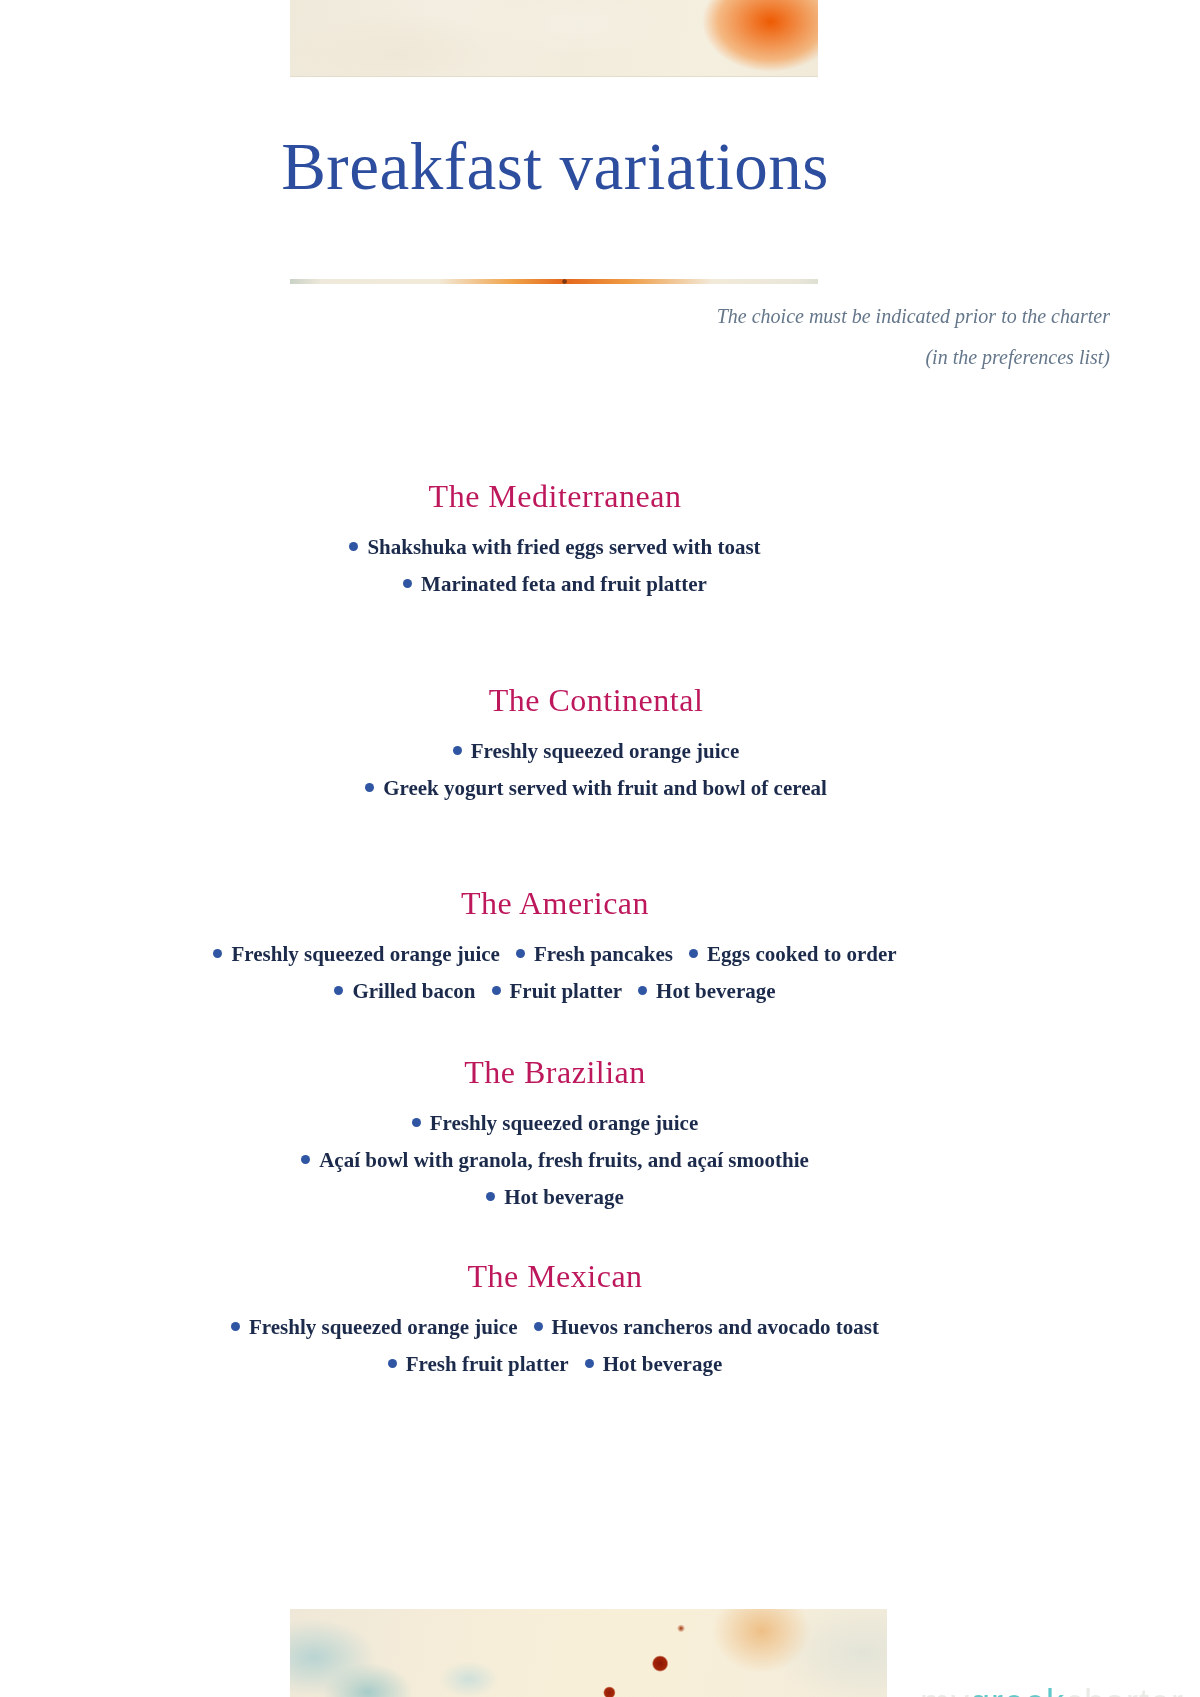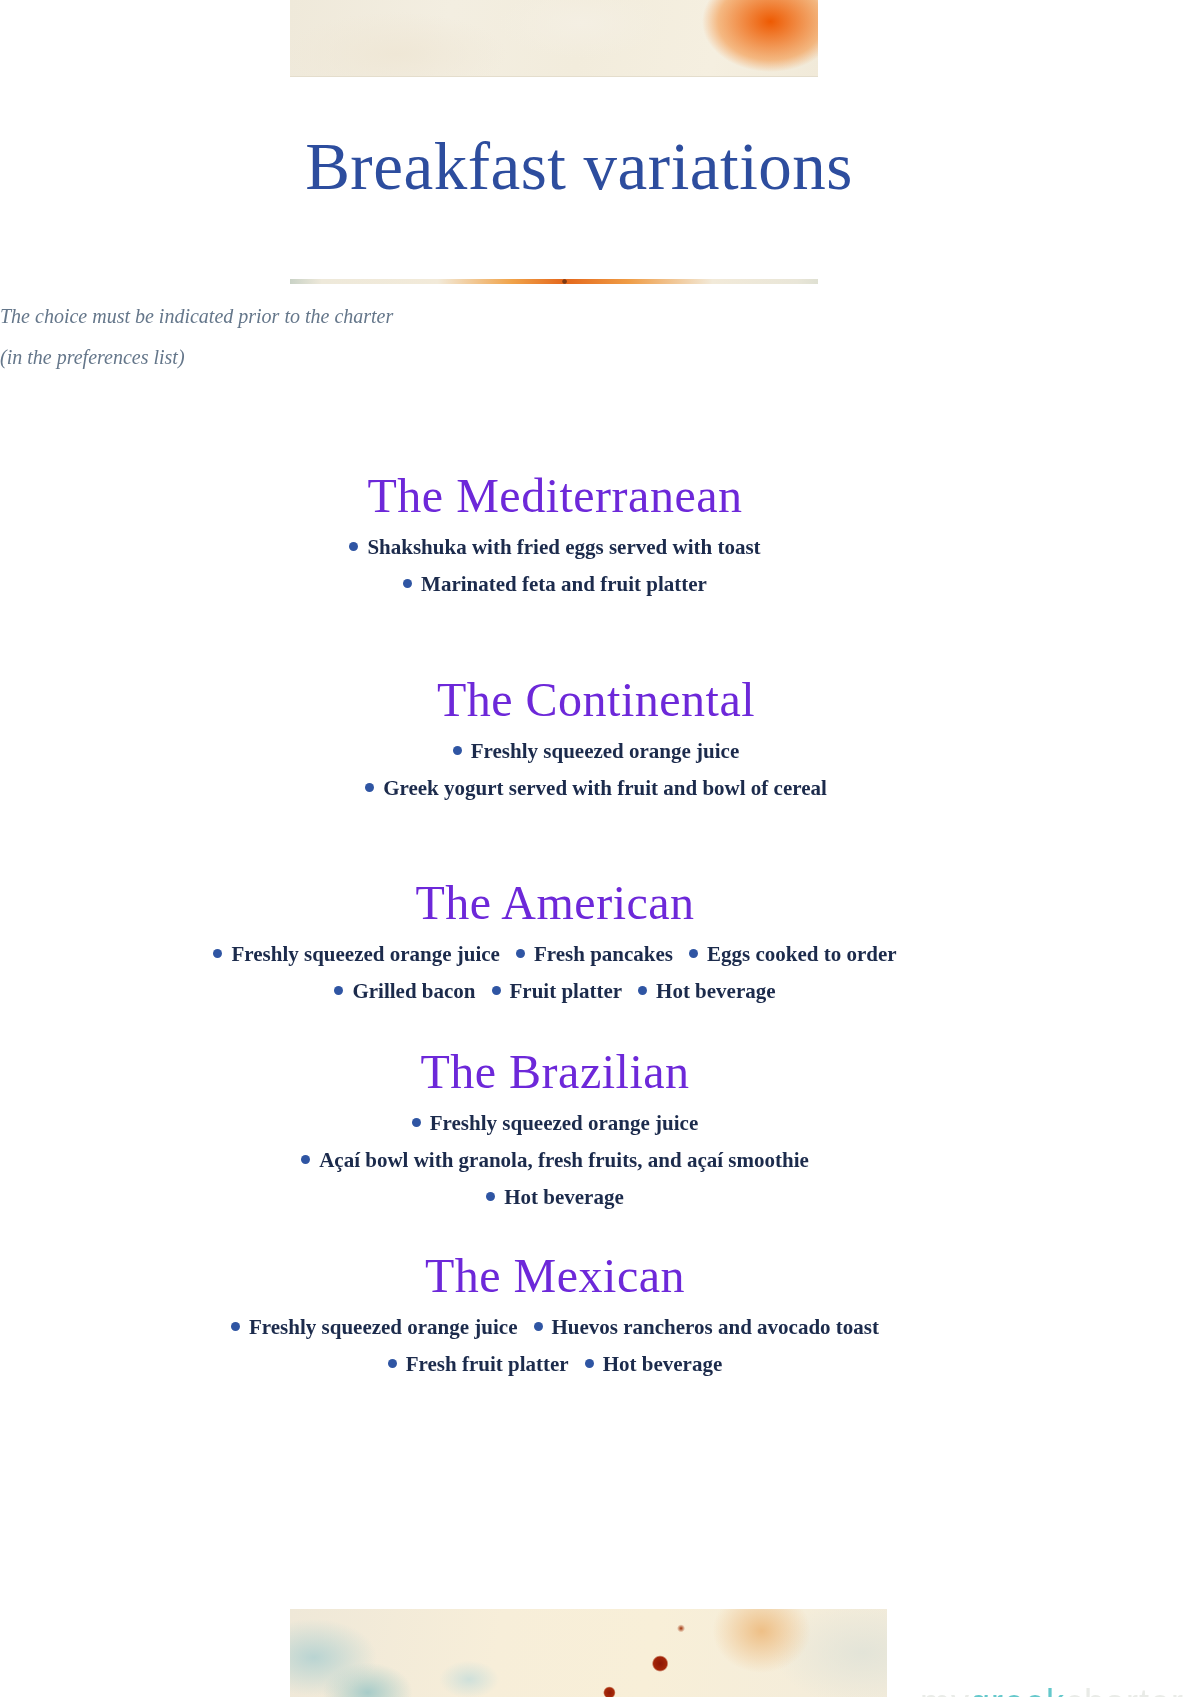--- a/index.html
+++ b/index.html
@@ -36,35 +36,35 @@
       radial-gradient(ellipse 90px 55px at 4% 55%, #b9d4d2 0%, rgba(185,212,210,0) 70%),
       radial-gradient(ellipse 60px 40px at 13% 95%, #a8ccc9 0%, rgba(168,204,201,0) 75%),
       radial-gradient(ellipse 40px 25px at 30% 80%, #cfe0da 0%, rgba(207,224,218,0) 75%),
       radial-gradient(ellipse 70px 60px at 79% 25%, #eebf86 0%, rgba(238,191,134,0) 70%),
       radial-gradient(ellipse 120px 70px at 96% 50%, #e3e4d8 0%, rgba(227,228,216,0) 75%),
       linear-gradient(100deg,#efe8d8 0%, #f7eed9 35%, #f8efd8 60%, #f3ecdb 100%);
   }
   .page-title{
     position:absolute;left:0;top:126px;width:1110px;
     text-align:center;font-size:67px;line-height:1.2;font-weight:400;
-    color:#2d4d9e;margin:0;letter-spacing:0.5px;padding-left:24px;
+    color:#2d4d9e;margin:0;letter-spacing:0.5px;
   }
   .subtitle{
-    position:absolute;left:0;top:296px;width:1110px;text-align:left;
+    position:absolute;left:0;top:296px;width:1110px;text-align:right;
     font-style:italic;font-size:20px;line-height:41px;color:#64768a;
   }
   .menu-section{position:absolute;left:0;width:1110px;text-align:center;}
   .menu-section:nth-of-type(1){top:470px;}
   .menu-section:nth-of-type(2){top:674px;padding-left:41px;}
   .menu-section:nth-of-type(3){top:877px;}
   .menu-section:nth-of-type(4){top:1046px;}
   .menu-section:nth-of-type(5){top:1250px;}
   .menu-section h2{
-    margin:0 0 7px 0;font-size:48px;line-height:52px;font-weight:400;
-    color:#6d28d9;letter-spacing:0.5px;
+    margin:0 0 7px 0;font-size:32px;line-height:52px;font-weight:400;
+    color:#be185d;letter-spacing:0.5px;
   }
   .menu-line{margin:0;font-size:21px;line-height:37px;font-weight:700;color:#1c2b4c;}
   .menu-item{margin:0 8px;}
   .bullet-dot{
     display:inline-block;width:9px;height:9px;border-radius:50%;
     background:#2f55a3;margin-right:9px;vertical-align:0.12em;
   }
   .watermark{
     position:absolute;left:920px;top:1684px;width:270px;
     font-family:"Liberation Sans","DejaVu Sans",sans-serif;

